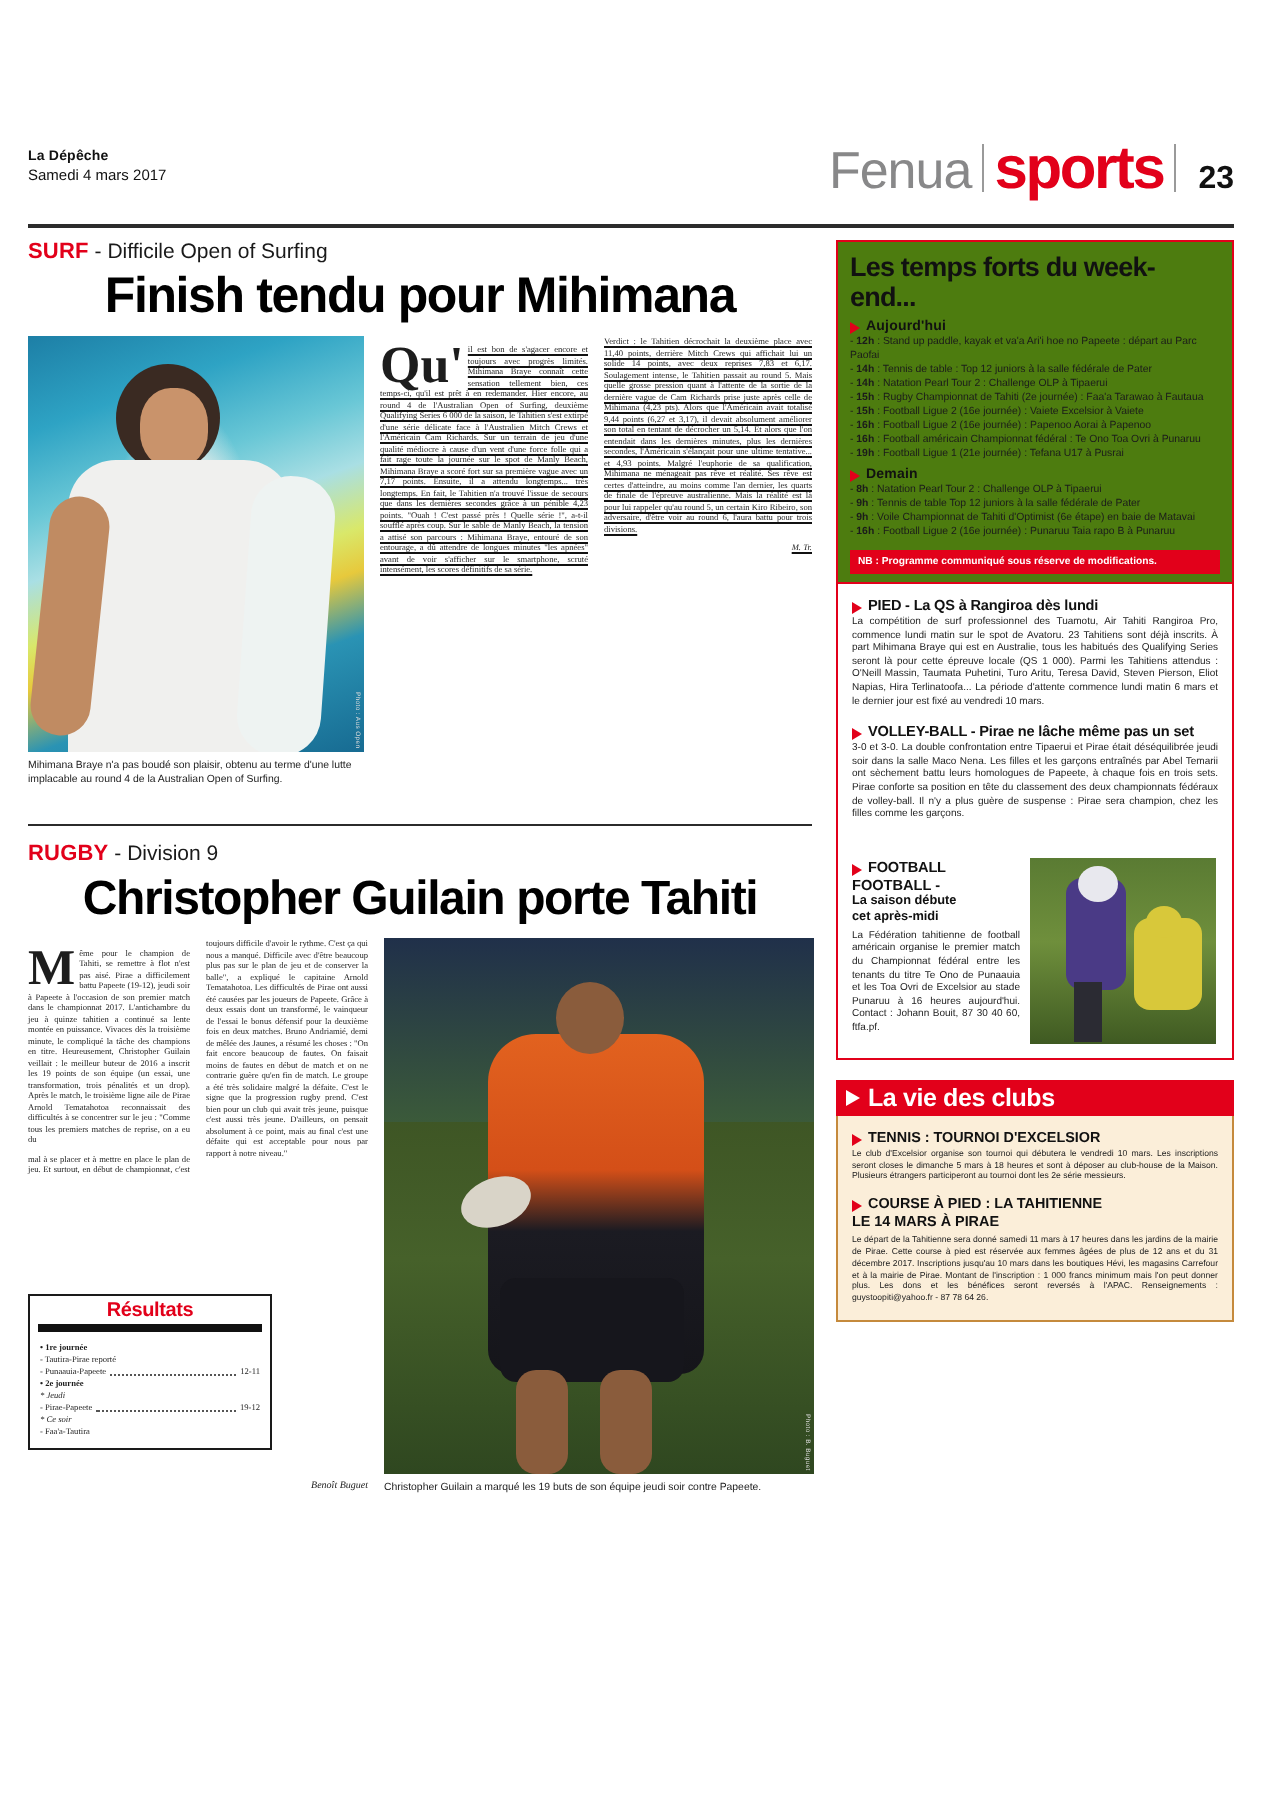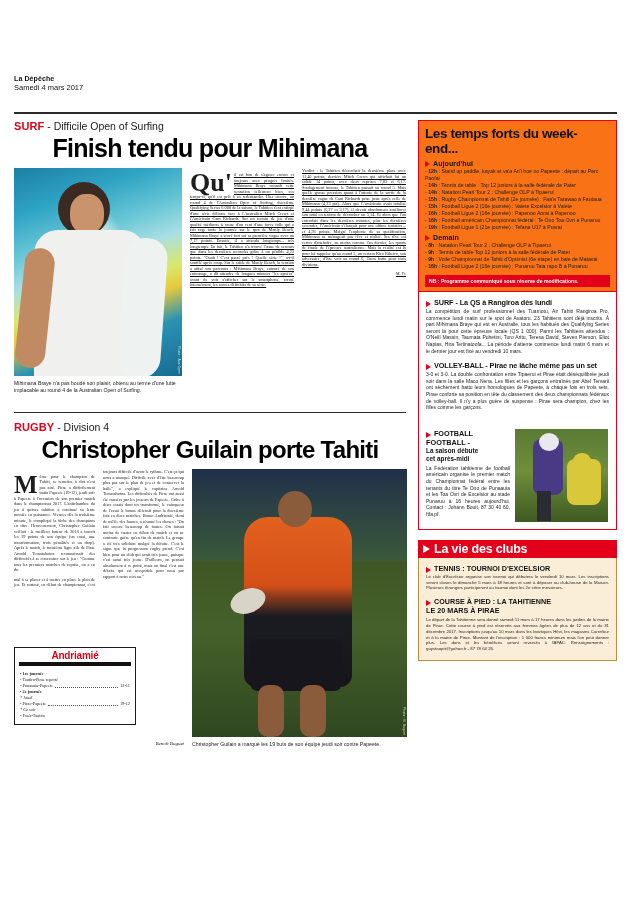--- a/index.html
+++ b/index.html
@@ -69,21 +69,21 @@
   .results li{font-size:4.3px;line-height:6px;color:#1d1d1d;display:flex;justify-content:space-between;font-family:"Liberation Serif",serif;}
   .results li.b{font-weight:bold;}
   .results li.i{font-style:italic;}
   .results li .dots{flex:1;border-bottom:1px dotted #555;margin:0 2px 1px 2px;}
 
   .byline{font-size:5px;font-style:italic;text-align:right;color:#222;font-family:"Liberation Serif",serif;}
 
   
   .side{position:absolute;left:418px;top:120px;width:199px;}
 
-  .box-agenda{border:1.6px solid #e2001a;background:#f97316;padding:5px 6px 4px 6px;}
+  .box-agenda{border:1.6px solid #e2001a;background:#4d7c0f;padding:5px 6px 4px 6px;}
   .box-agenda h3{margin:0 0 4px 0;font-size:13.5px;font-weight:bold;color:#111;letter-spacing:-.4px;line-height:15px;}
   .day{display:flex;align-items:center;gap:3px;margin:3px 0 1px 0;}
   .tri{width:0;height:0;border-left:5px solid #e2001a;border-top:3.2px solid transparent;border-bottom:3.2px solid transparent;}
   .day b{font-size:7px;color:#111;letter-spacing:.1px;}
   .ag-item{font-size:5.2px;line-height:7px;color:#1b1b1b;margin:0;}
   .ag-item b{font-weight:bold;}
   .nb{margin-top:5px;background:#e2001a;color:#fff;font-size:5.1px;font-weight:bold;padding:2.5px 4px;line-height:7px;}
 
   .bar-head{background:#e2001a;color:#fff;height:18px;display:flex;align-items:center;padding-left:5px;gap:4px;margin-top:10px;}
   .bar-head .wtri{width:0;height:0;border-left:7px solid #fff;border-top:4.5px solid transparent;border-bottom:4.5px solid transparent;}
@@ -114,20 +114,27 @@
   .fa-photo .leg{position:absolute;left:22px;top:62px;width:14px;height:30px;background:#2b2b33;}
 </style>
 </head>
 <body>
 
 <div class="page">
 
   <div class="masthead">
     <div class="paper-name">La Dépêche</div>
     <div class="paper-date">Samedi 4 mars 2017</div>
+    <div class="logo">
+      <span class="fenua">Fenua</span>
+      <span class="bar"></span>
+      <span class="sports">sports</span>
+      <span class="bar"></span>
+      <span class="pageno">23</span>
+    </div>
   </div>
   <div class="rule-top"></div>
 
   <div class="main-col">
 
     <div>
       <div class="kicker">
         <span class="sport">SURF</span><span class="sub"> - Difficile Open of Surfing</span>
       </div>
       <h1 class="headline">Finish tendu pour Mihimana</h1>
@@ -152,33 +159,33 @@
         </div>
 
         <div class="caption" style="position:absolute;left:0;top:212px;width:172px;">Mihimana Braye n'a pas boudé son plaisir, obtenu au terme d'une lutte implacable au round 4 de la Australian Open of Surfing.</div>
       </div>
     </div>
 
     <div style="height:1.4px;background:#2b2b2b;margin:12px 0 8px 0;"></div>
 
     <div>
       <div class="kicker">
-        <span class="sport">RUGBY</span><span class="sub"> - Division 4</span>
+        <span class="sport">RUGBY</span><span class="sub"> - Division 9</span>
       </div>
       <h1 class="headline rugby">Christopher Guilain porte Tahiti</h1>
 
       <div style="position:relative;height:290px;">
 
         <div style="position:absolute;left:0;top:0;width:170px;column-count:2;column-gap:8px;font-size:4.3px;line-height:5.5px;text-align:justify;font-family:'Liberation Serif',serif;color:#1d1d1d;">
           <p><span class="dropm">M</span><span>ême pour le champion de Tahiti, se remettre à flot n'est pas aisé. Pirae a difficilement battu Papeete (19-12), jeudi soir à Papeete à l'occasion de son premier match dans le championnat 2017. L'antichambre du jeu à quinze tahitien a continué sa lente montée en puissance. Vivaces dès la troisième minute, le compliqué la tâche des champions en titre. Heureusement, Christopher Guilain veillait : le meilleur buteur de 2016 a inscrit les 19 points de son équipe (un essai, une transformation, trois pénalités et un drop). Après le match, le troisième ligne aile de Pirae Arnold Tematahotoa reconnaissait des difficultés à se concentrer sur le jeu : "Comme tous les premiers matches de reprise, on a eu du</span></p>
           <p>mal à se placer et à mettre en place le plan de jeu. Et surtout, en début de championnat, c'est toujours difficile d'avoir le rythme. C'est ça qui nous a manqué. Difficile avec d'être beaucoup plus pas sur le plan de jeu et de conserver la balle", a expliqué le capitaine Arnold Tematahotoa. Les difficultés de Pirae ont aussi été causées par les joueurs de Papeete. Grâce à deux essais dont un transformé, le vainqueur de l'essai le bonus défensif pour la deuxième fois en deux matches. Bruno Andriamié, demi de mêlée des Jaunes, a résumé les choses : "On fait encore beaucoup de fautes. On faisait moins de fautes en début de match et on ne contrarie guère qu'en fin de match. Le groupe a été très solidaire malgré la défaite. C'est le signe que la progression rugby prend. C'est bien pour un club qui avait très jeune, puisque c'est aussi très jeune. D'ailleurs, on pensait absolument à ce point, mais au final c'est une défaite qui est acceptable pour nous par rapport à notre niveau."</p>
         </div>
 
         <div class="results" style="position:absolute;left:0;top:178px;">
-          <h4>Andriamié</h4>
+          <h4>Résultats</h4>
           <div class="blk"></div>
           <ul>
             <li class="b">
                 <span>• 1re journée</span>
               </li>
             <li>
                 <span>- Tautira-Pirae reporté</span>
               </li>
             <li>
                 <span>- Punaauia-Papeete</span>
@@ -248,21 +255,21 @@
       <p class="ag-item">- <b>9h</b><span> : Tennis de table   Top 12 juniors à la salle fédérale de Pater</span></p>
       <p class="ag-item">- <b>9h</b><span> : Voile   Championnat de Tahiti d'Optimist (6e étape) en baie de Matavai</span></p>
       <p class="ag-item">- <b>16h</b><span> : Football   Ligue 2 (16e journée) : Punaruu Taia rapo B à Punaruu</span></p>
 
       <div class="nb">NB : Programme communiqué sous réserve de modifications.</div>
     </div>
 
     <div class="box-bref">
       <div class="bref-h">
         <span class="tri"></span>
-        <b>SURF - La QS à Rangiroa dès lundi</b>
+        <b>PIED - La QS à Rangiroa dès lundi</b>
       </div>
       <p class="bref-p">La compétition de surf professionnel des Tuamotu, Air Tahiti Rangiroa Pro, commence lundi matin sur le spot de Avatoru. 23 Tahitiens sont déjà inscrits. À part Mihimana Braye qui est en Australie, tous les habitués des Qualifying Series seront là pour cette épreuve locale (QS 1 000). Parmi les Tahitiens attendus : O'Neill Massin, Taumata Puhetini, Turo Aritu, Teresa David, Steven Pierson, Eliot Napias, Hira Terlinatoofa... La période d'attente commence lundi matin 6 mars et le dernier jour est fixé au vendredi 10 mars.</p>
 
       <div class="bref-h">
         <span class="tri"></span>
         <b>VOLLEY-BALL - Pirae ne lâche même pas un set</b>
       </div>
       <p class="bref-p">3-0 et 3-0. La double confrontation entre Tipaerui et Pirae était déséquilibrée jeudi soir dans la salle Maco Nena. Les filles et les garçons entraînés par Abel Temarii ont sèchement battu leurs homologues de Papeete, à chaque fois en trois sets. Pirae conforte sa position en tête du classement des deux championnats fédéraux de volley-ball. Il n'y a plus guère de suspense : Pirae sera champion, chez les filles comme les garçons.</p>
 
       <div class="fa-wrap">
@@ -294,18 +301,18 @@
       <div class="club-h">
         <span class="tri"></span>
         <b>TENNIS : TOURNOI D'EXCELSIOR</b>
       </div>
       <p class="club-p">Le club d'Excelsior organise son tournoi qui débutera le vendredi 10 mars. Les inscriptions seront closes le dimanche 5 mars à 18 heures et sont à déposer au club-house de la Maison. Plusieurs étrangers participeront au tournoi dont les 2e série messieurs.</p>
 
       <div class="club-h" style="margin-bottom:0;">
         <span class="tri"></span>
         <b>COURSE À PIED : LA TAHITIENNE</b>
       </div>
-      <b style="font-size:7.2px;line-height:9px;display:block;margin-bottom:2px;">LE 20 MARS À PIRAE</b>
+      <b style="font-size:7.2px;line-height:9px;display:block;margin-bottom:2px;">LE 14 MARS À PIRAE</b>
       <p class="club-p" style="margin-bottom:0;">Le départ de la Tahitienne sera donné samedi 11 mars à 17 heures dans les jardins de la mairie de Pirae. Cette course à pied est réservée aux femmes âgées de plus de 12 ans et du 31 décembre 2017. Inscriptions jusqu'au 10 mars dans les boutiques Hévi, les magasins Carrefour et à la mairie de Pirae. Montant de l'inscription : 1 000 francs minimum mais l'on peut donner plus. Les dons et les bénéfices seront reversés à l'APAC. Renseignements : guystoopiti@yahoo.fr - 87 78 64 26.</p>
     </div>
   </div>
 
 </div>
 
 </body></html>

